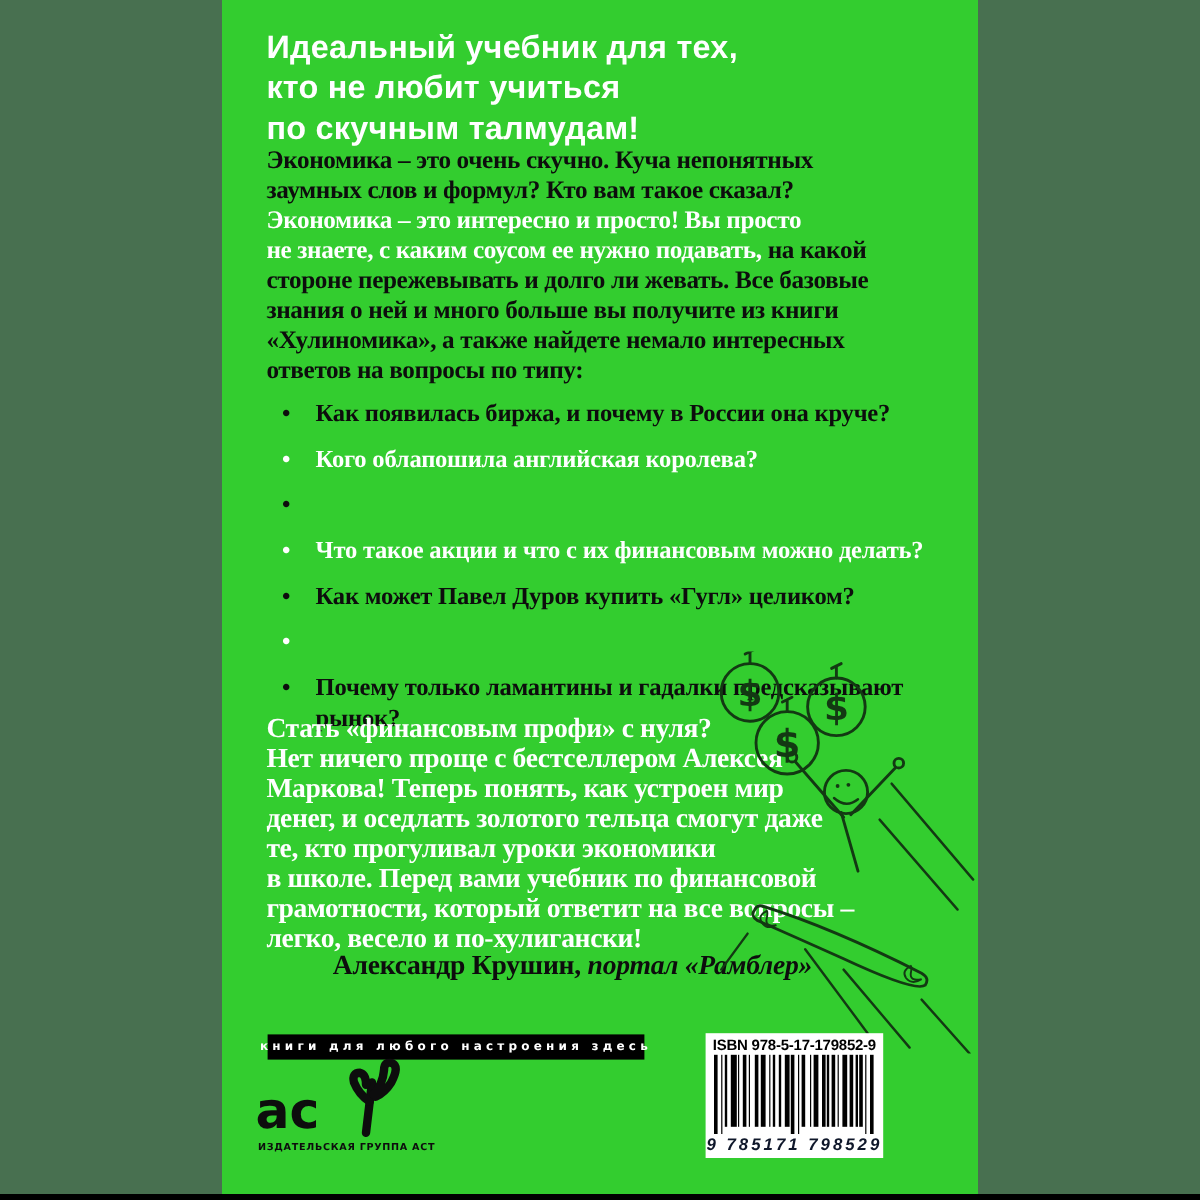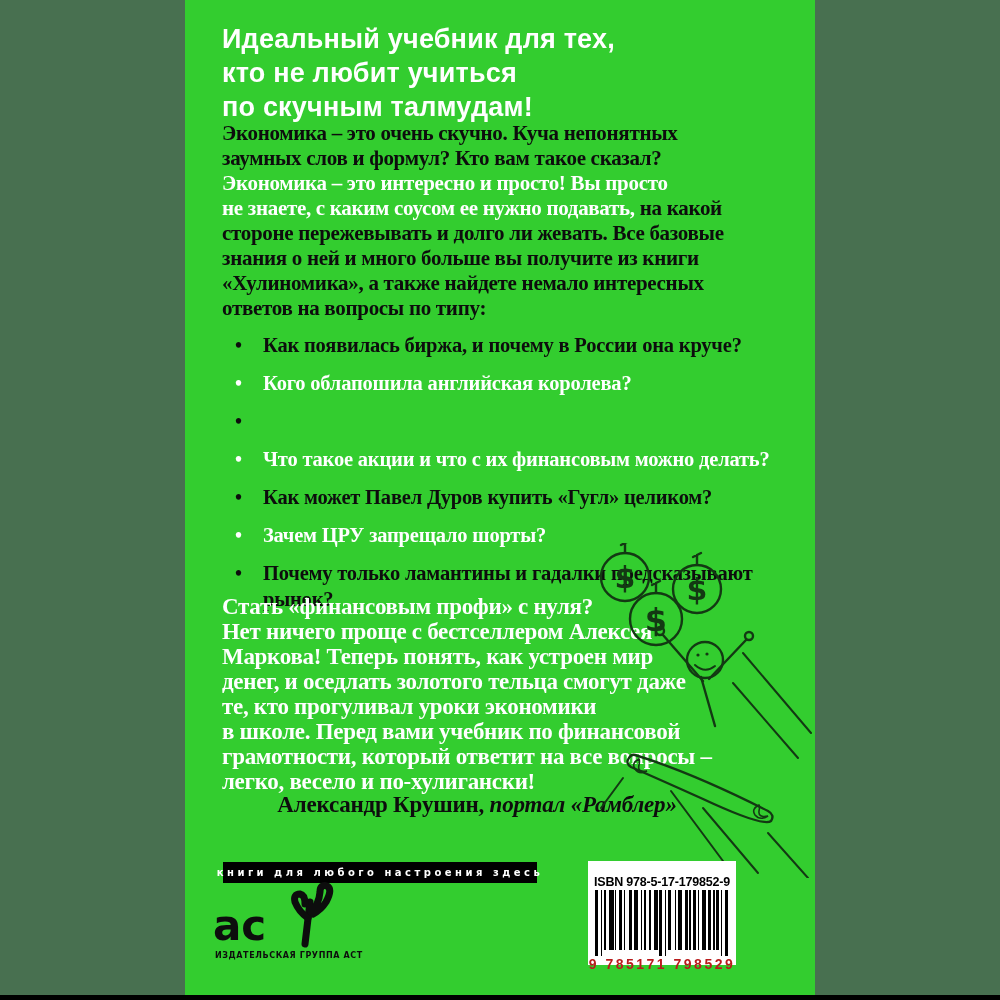--- a/index.html
+++ b/index.html
@@ -91,30 +91,30 @@
     margin-right:7px;font-family:"DejaVu Sans",sans-serif;
   }
   .handle{font-weight:bold;}
 
   .barcode-box{
     position:absolute;left:403px;top:861px;width:148px;height:104px;
     background:#fff;display:flex;flex-direction:column;align-items:center;
   }
   .isbn-label{
     font-family:"Liberation Sans",sans-serif;font-size:12.5px;font-weight:bold;
-    color:#000;margin-top:14px;letter-spacing:-.2px;white-space:nowrap;
+    color:#000;margin-top:3px;letter-spacing:-.2px;white-space:nowrap;
   }
   .bars{
     display:flex;align-items:flex-start;height:66px;margin-top:1px;width:134px;
   }
   .bars i{display:block;background:#000;height:60px;}
   .bars i.g{height:66px;}
   .barcode-digits{
     font-family:"Liberation Sans",sans-serif;font-size:14px;font-weight:bold;
-    color:#b91c1c;letter-spacing:2.5px;margin-top:0px;white-space:nowrap;
+    color:#0f172a;letter-spacing:2.5px;margin-top:0px;white-space:nowrap;font-style:italic;
   }
 </style>
 </head>
 <body>
 
 <div class="cover">
 
   <div class="headline">Идеальный учебник для тех,
 кто не любит учиться
 по скучным талмудам!</div>
@@ -136,21 +136,20 @@
       <li class="c-white">
         <span class="marker">•</span>
         <span class="btxt">Что такое акции и что с их финансовым можно делать?</span>
       </li>
       <li class="c-ink">
         <span class="marker">•</span>
         <span class="btxt">Как может Павел Дуров купить «Гугл» целиком?</span>
       </li>
       <li class="c-white">
         <span class="marker">•</span>
-        <span class="btxt">Зачем ЦРУ запрещало шорты?</span>
       </li>
       <li class="c-ink">
         <span class="marker">•</span>
         <span class="btxt">Почему только ламантины и гадалки предсказывают
 рынок?</span>
       </li>
     </ul>
 
   <div class="outro">Стать «финансовым профи» с нуля?
 Нет ничего проще с бестселлером Алексея

